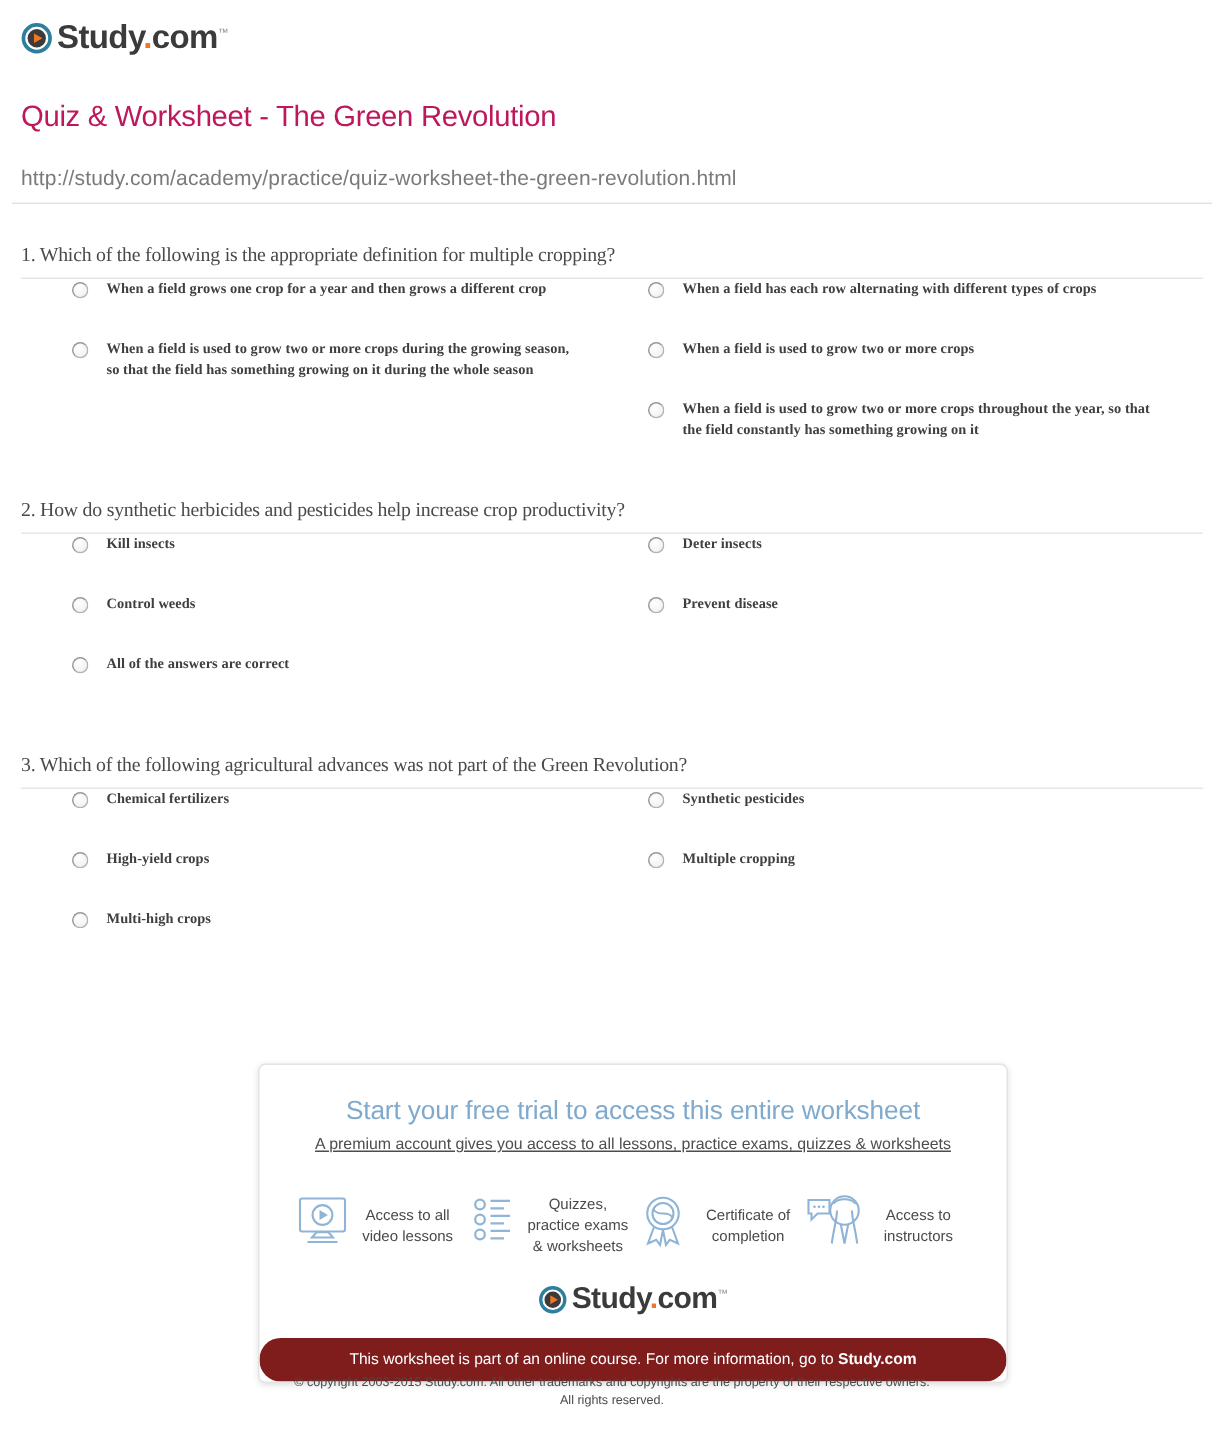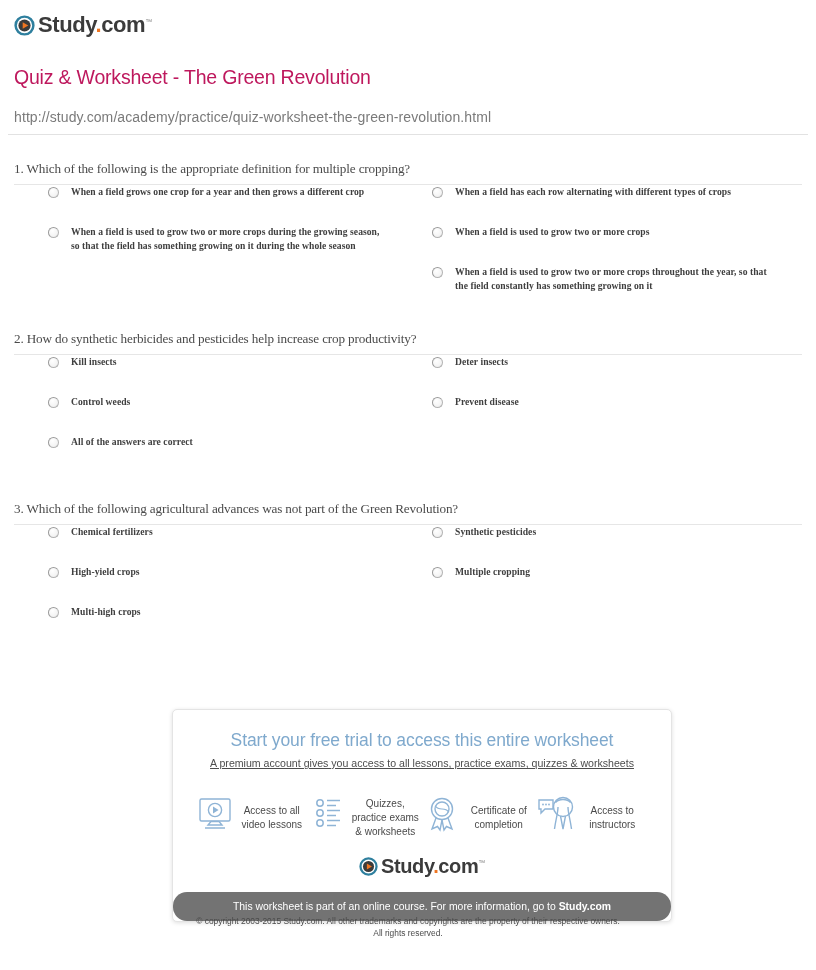--- a/index.html
+++ b/index.html
@@ -143,21 +143,21 @@
   }
 
   #promo-logo {
     display: flex;
     justify-content: center;
     padding: 2px 0 14px 0;
   }
   #promo-logo .logo-text { font-size: 20px; }
 
   #promo-bar {
-    background: #737373;
+    background: #7f1d1d;
     color: #ffffff;
     text-align: center;
     font-size: 10.4px;
     padding: 9px 0;
     border-radius: 14px;
   }
   #promo-bar b { font-weight: bold; }
 
   
   #copyright {

